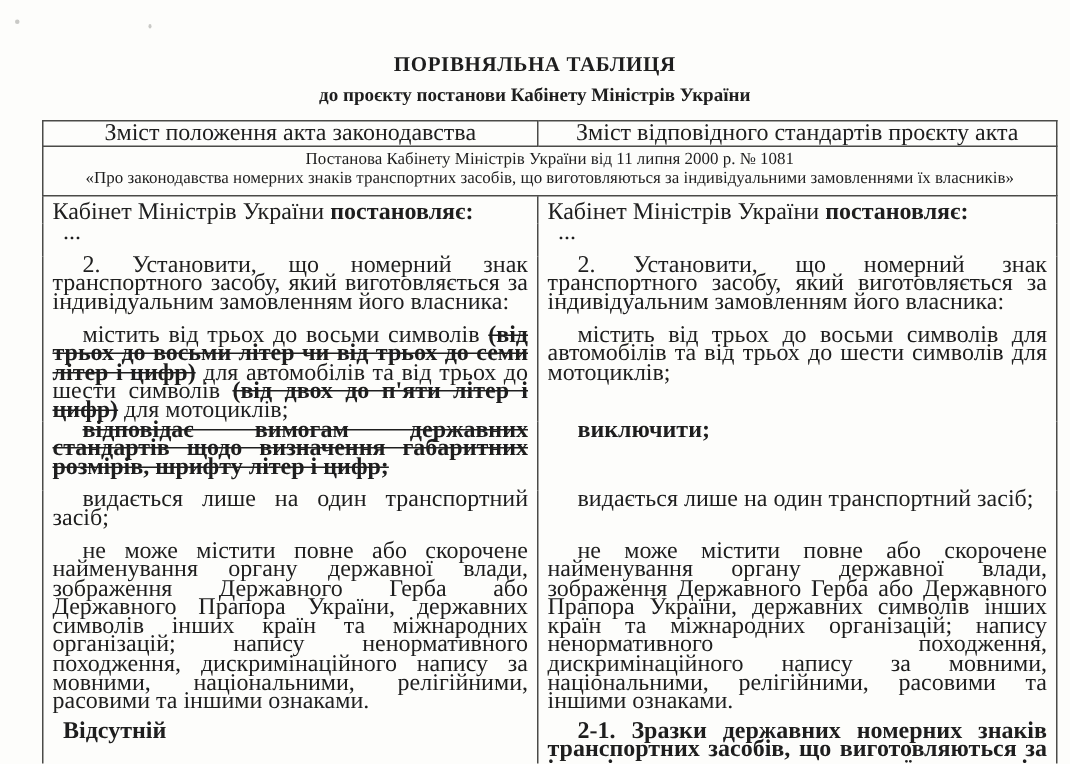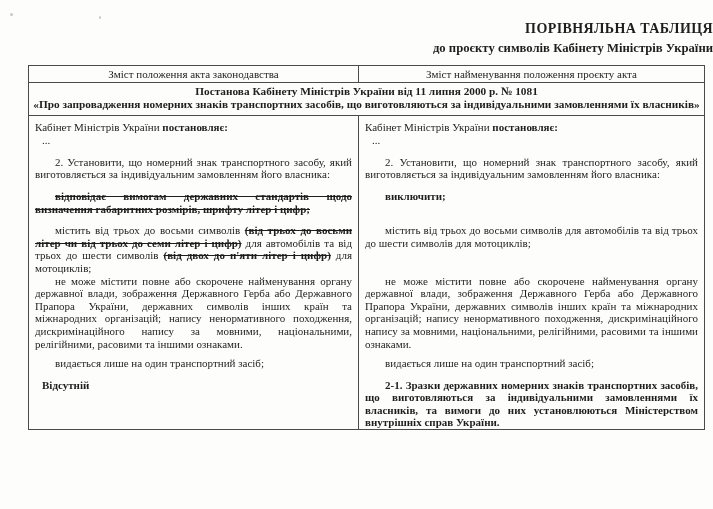--- a/index.html
+++ b/index.html
@@ -9,44 +9,44 @@
     overflow: hidden;
     font-family: "Liberation Serif", "DejaVu Serif", serif;
     color: #1e1e1e;
   }
   .page { position: relative; width: 713px; height: 509px; }
 
   .speck { position: absolute; background: #8a8a86; border-radius: 50%; opacity: .45; }
   .speck1 { left: 10px; top: 13px; width: 3px; height: 3px; }
   .speck2 { left: 99px; top: 16px; width: 2px; height: 3px; }
 
-  .title-block { padding-top: 21px; text-align: right; font-weight: bold; }
+  .title-block { padding-top: 36px; text-align: center; font-weight: bold; }
   .title-line1 { font-size: 14px; letter-spacing: .4px; margin-bottom: 3px; }
   .title-line  { font-size: 12.7px; line-height: 16px; }
 
   table.cmp {
     border-collapse: collapse;
     table-layout: fixed;
     width: 676px;
     margin: 9px 0 0 28px;
     border: 1px solid #4b4b48;
   }
   td {
     border: 1px solid #4b4b48;
     vertical-align: top;
-    font-size: 11px;
+    font-size: 16px;
     line-height: 12.6px;
   }
   tr.hdr td {
     text-align: center;
     padding: 2px 4px 1px;
   }
   tr.act td {
     text-align: center;
-    font-weight: bold;
+    font-weight: normal;
     font-size: 11.3px;
     line-height: 13.5px;
     padding: 2px 4px 3px;
   }
   tr.body td {
     border-top: 0;
     border-bottom: 0;
     padding: 0 6px;
   }
   tr.body.first td { padding-top: 5px; }
@@ -69,39 +69,39 @@
 </head>
 <body>
 
 <div class="page">
 
   <div class="speck speck1"></div>
   <div class="speck speck2"></div>
 
   <div class="title-block">
     <div class="title-line1">ПОРІВНЯЛЬНА ТАБЛИЦЯ</div>
-    <div class="title-line">до проєкту символів Кабінету Міністрів України</div>
+    <div class="title-line">до проєкту постанови Кабінету Міністрів України</div>
   </div>
 
   <table class="cmp">
     <colgroup>
         <col style="width:330px">
         <col style="width:346px">
       </colgroup>
 
     <tbody>
         <tr class="hdr">
       <td>Зміст положення акта законодавства</td>
-      <td>Зміст найменування положення проєкту акта</td>
+      <td>Зміст відповідного стандартів проєкту акта</td>
     </tr>
 
     <tr class="act">
       <td colspan="2">
         <div>Постанова Кабінету Міністрів України від 11 липня 2000 р. № 1081</div>
-        <div>«Про запровадження номерних знаків транспортних засобів, що виготовляються за індивідуальними замовленнями їх власників»</div>
+        <div>«Про законодавства номерних знаків транспортних засобів, що виготовляються за індивідуальними замовленнями їх власників»</div>
       </td>
     </tr>
 
     <tr class="body first">
       <td>
         <p class="para noind mb1"><span>Кабінет Міністрів України </span><b>постановляє:</b></p>
       </td>
       <td>
         <p class="para noind mb1"><span>Кабінет Міністрів України </span><b>постановляє:</b></p>
       </td>
@@ -121,51 +121,51 @@
         <p class="para">2. Установити, що номерний знак транспортного засобу, який виготовляється за індивідуальним замовленням його власника:</p>
       </td>
       <td>
         <p class="para">2. Установити, що номерний знак транспортного засобу, який виготовляється за індивідуальним замовленням його власника:</p>
       </td>
     </tr>
 
 
     <tr class="body">
       <td>
+        <p class="para mb0"><span>містить від трьох до восьми символів </span><span class="strike">(від трьох до восьми літер чи від трьох до семи літер і цифр)</span><span> для автомобілів та від трьох до шести символів </span><span class="strike">(від двох до п'яти літер і цифр)</span><span> для мотоциклів;</span></p>
+      </td>
+      <td>
+        <p class="para mb0">містить від трьох до восьми символів для автомобілів та від трьох до шести символів для мотоциклів;</p>
+      </td>
+    </tr>
+
+    <tr class="body">
+      <td>
         <p class="para strike">відповідає вимогам державних стандартів щодо визначення габаритних розмірів, шрифту літер і цифр;</p>
       </td>
       <td>
         <p class="para bold">виключити;</p>
       </td>
     </tr>
 
     <tr class="body">
       <td>
-        <p class="para mb0"><span>містить від трьох до восьми символів </span><span class="strike">(від трьох до восьми літер чи від трьох до семи літер і цифр)</span><span> для автомобілів та від трьох до шести символів </span><span class="strike">(від двох до п'яти літер і цифр)</span><span> для мотоциклів;</span></p>
+        <p class="para">видається лише на один транспортний засіб;</p>
       </td>
       <td>
-        <p class="para mb0">містить від трьох до восьми символів для автомобілів та від трьох до шести символів для мотоциклів;</p>
+        <p class="para">видається лише на один транспортний засіб;</p>
       </td>
     </tr>
 
     <tr class="body">
       <td>
         <p class="para mb7">не може містити повне або скорочене найменування органу державної влади, зображення Державного Герба або Державного Прапора України, державних символів інших країн та міжнародних організацій; напису ненормативного походження, дискримінаційного напису за мовними, національними, релігійними, расовими та іншими ознаками.</p>
       </td>
       <td>
         <p class="para mb7">не може містити повне або скорочене найменування органу державної влади, зображення Державного Герба або Державного Прапора України, державних символів інших країн та міжнародних організацій; напису ненормативного походження, дискримінаційного напису за мовними, національними, релігійними, расовими та іншими ознаками.</p>
-      </td>
-    </tr>
-
-    <tr class="body">
-      <td>
-        <p class="para">видається лише на один транспортний засіб;</p>
-      </td>
-      <td>
-        <p class="para">видається лише на один транспортний засіб;</p>
       </td>
     </tr>
 
     <tr class="body">
       <td>
         <p class="para bold smind mb0">Відсутній</p>
       </td>
       <td>
         <p class="para bold mb0">2-1. Зразки державних номерних знаків транспортних засобів, що виготовляються за індивідуальними замовленнями їх власників, та вимоги до них установлюються Міністерством внутрішніх справ України.</p>
       </td>

